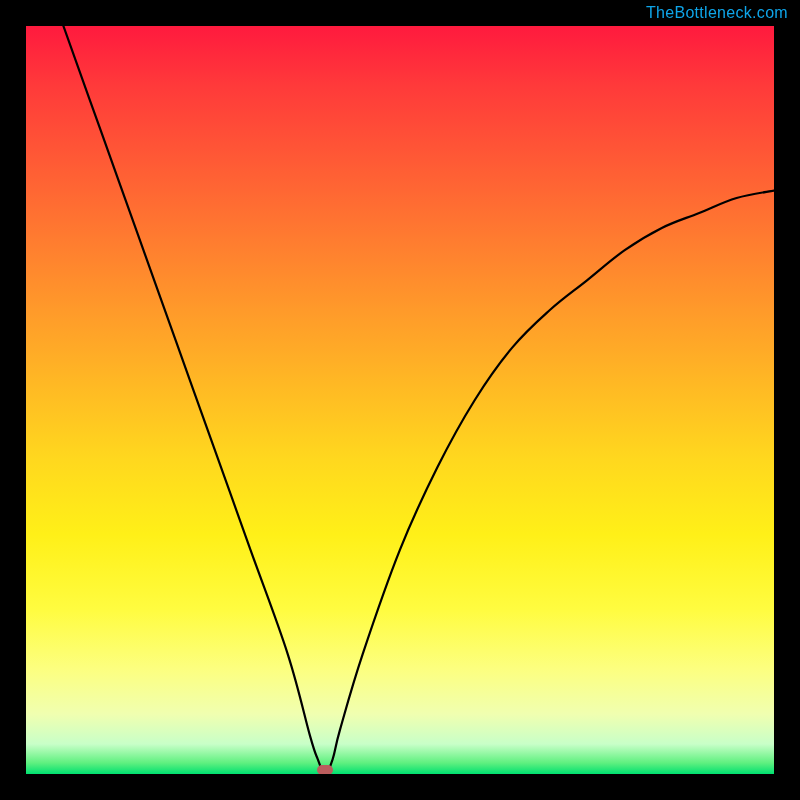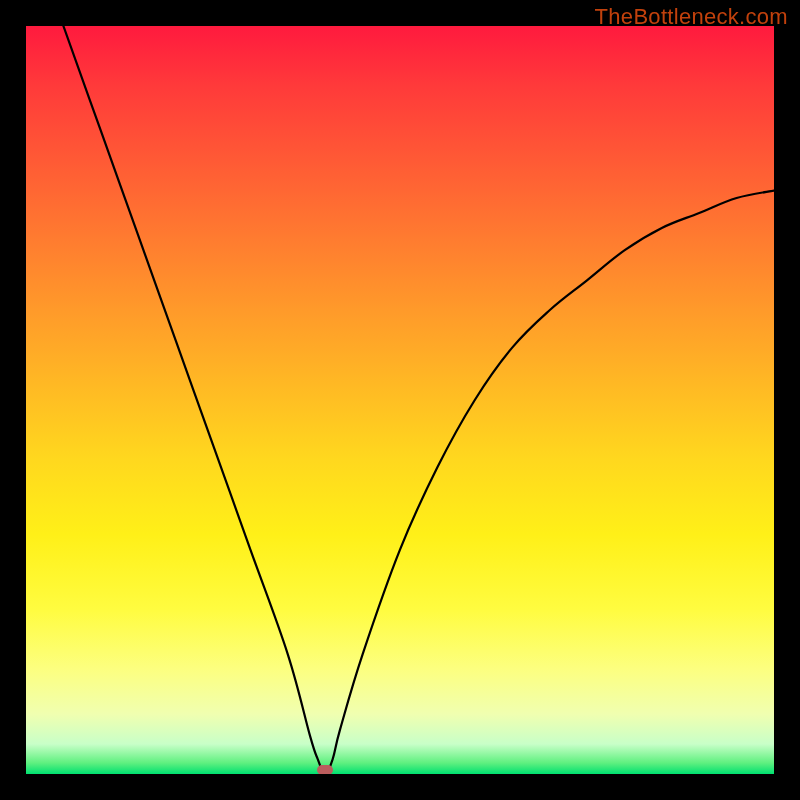--- a/index.html
+++ b/index.html
@@ -8,22 +8,22 @@
     height: 800px;
     background: #000;
     position: relative;
     overflow: hidden;
     font-family: Arial, sans-serif;
   }
   .watermark {
     position: absolute;
     top: 4px;
     right: 12px;
-    color: #c2410c;
-    font-size: 22px;
+    color: #0ea5e9;
+    font-size: 16px;
     font-weight: 500;
     z-index: 10;
     letter-spacing: 0.3px;
   }
   .plot-area {
     position: absolute;
     left: 26px;
     top: 26px;
     width: 748px;
     height: 748px;

